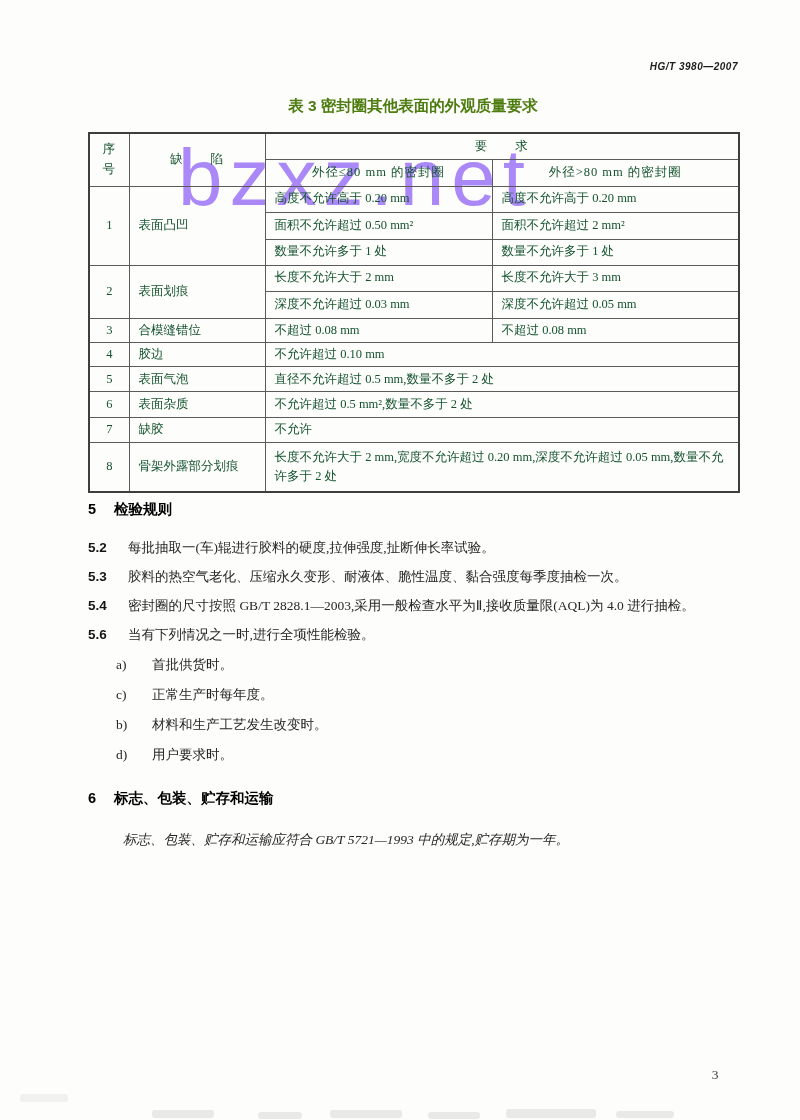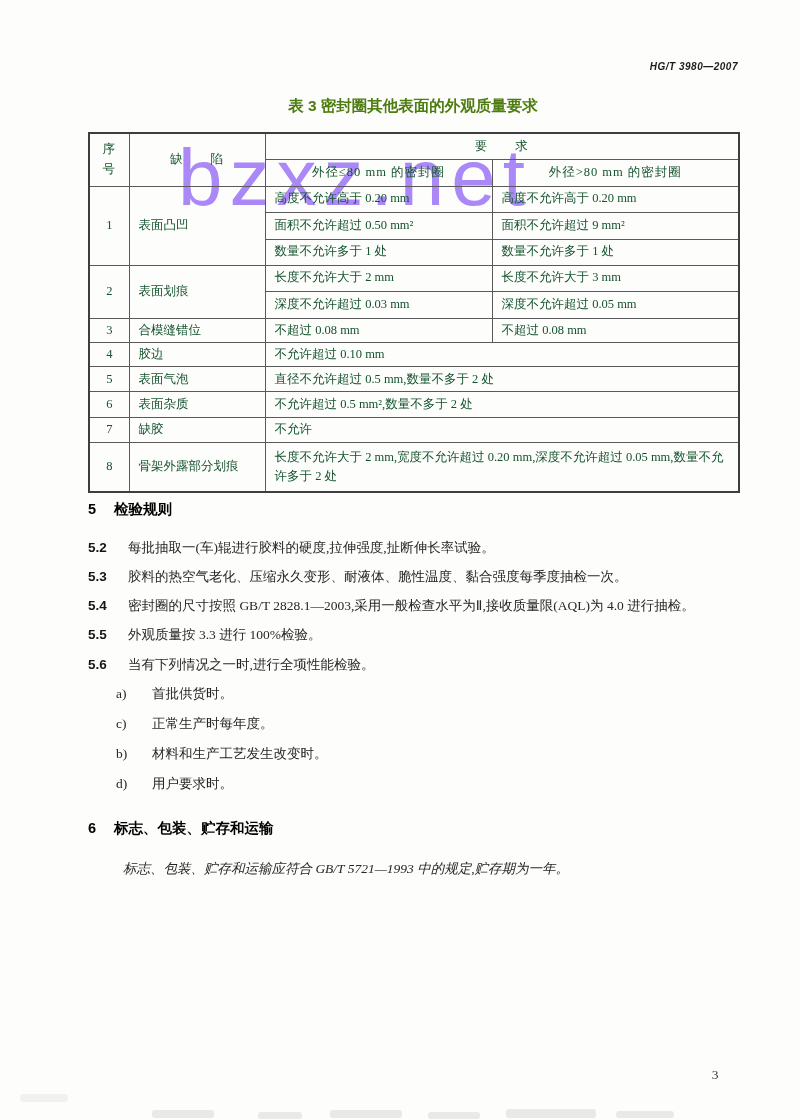--- a/index.html
+++ b/index.html
@@ -109,21 +109,21 @@
   </tr>
 
   <tr style="height:26px;">
     <td class="c" rowspan="3">1</td>
     <td rowspan="3">表面凸凹</td>
     <td>高度不允许高于 0.20 mm</td>
     <td>高度不允许高于 0.20 mm</td>
   </tr>
   <tr style="height:27px;">
     <td>面积不允许超过 0.50 mm²</td>
-    <td>面积不允许超过 9 mm²</td>
+    <td>面积不允许超过 2 mm²</td>
   </tr>
   <tr style="height:26px;">
     <td>数量不允许多于 1 处</td>
     <td>数量不允许多于 1 处</td>
   </tr>
 
   <tr style="height:26px;">
     <td class="c" rowspan="2">2</td>
     <td rowspan="2">表面划痕</td>
     <td>长度不允许大于 2 mm</td>
@@ -170,21 +170,20 @@
   </table>
 
 <div class="text-flow">
   <div class="sec-heading">
     <span class="sec-no">5</span><span>检验规则</span>
   </div>
 
   <p class="para"><span class="num">5.2</span><span>每批抽取一(车)辊进行胶料的硬度,拉伸强度,扯断伸长率试验。</span></p>
   <p class="para"><span class="num">5.3</span><span>胶料的热空气老化、压缩永久变形、耐液体、脆性温度、黏合强度每季度抽检一次。</span></p>
   <p class="para"><span class="num">5.4</span><span>密封圈的尺寸按照 GB/T 2828.1—2003,采用一般检查水平为Ⅱ,接收质量限(AQL)为 4.0 进行抽检。</span></p>
-  <p class="para"><span class="num">5.5</span><span>外观质量按 3.3 进行 100%检验。</span></p>
   <p class="para"><span class="num">5.6</span><span>当有下列情况之一时,进行全项性能检验。</span></p>
 
   <p class="sub"><span class="subnum">a)</span><span>首批供货时。</span></p>
   <p class="sub"><span class="subnum">c)</span><span>正常生产时每年度。</span></p>
   <p class="sub"><span class="subnum">b)</span><span>材料和生产工艺发生改变时。</span></p>
   <p class="sub"><span class="subnum">d)</span><span>用户要求时。</span></p>
 
   <div class="sec-heading sec6-heading">
     <span class="sec-no">6</span><span>标志、包装、贮存和运输</span>
   </div>

